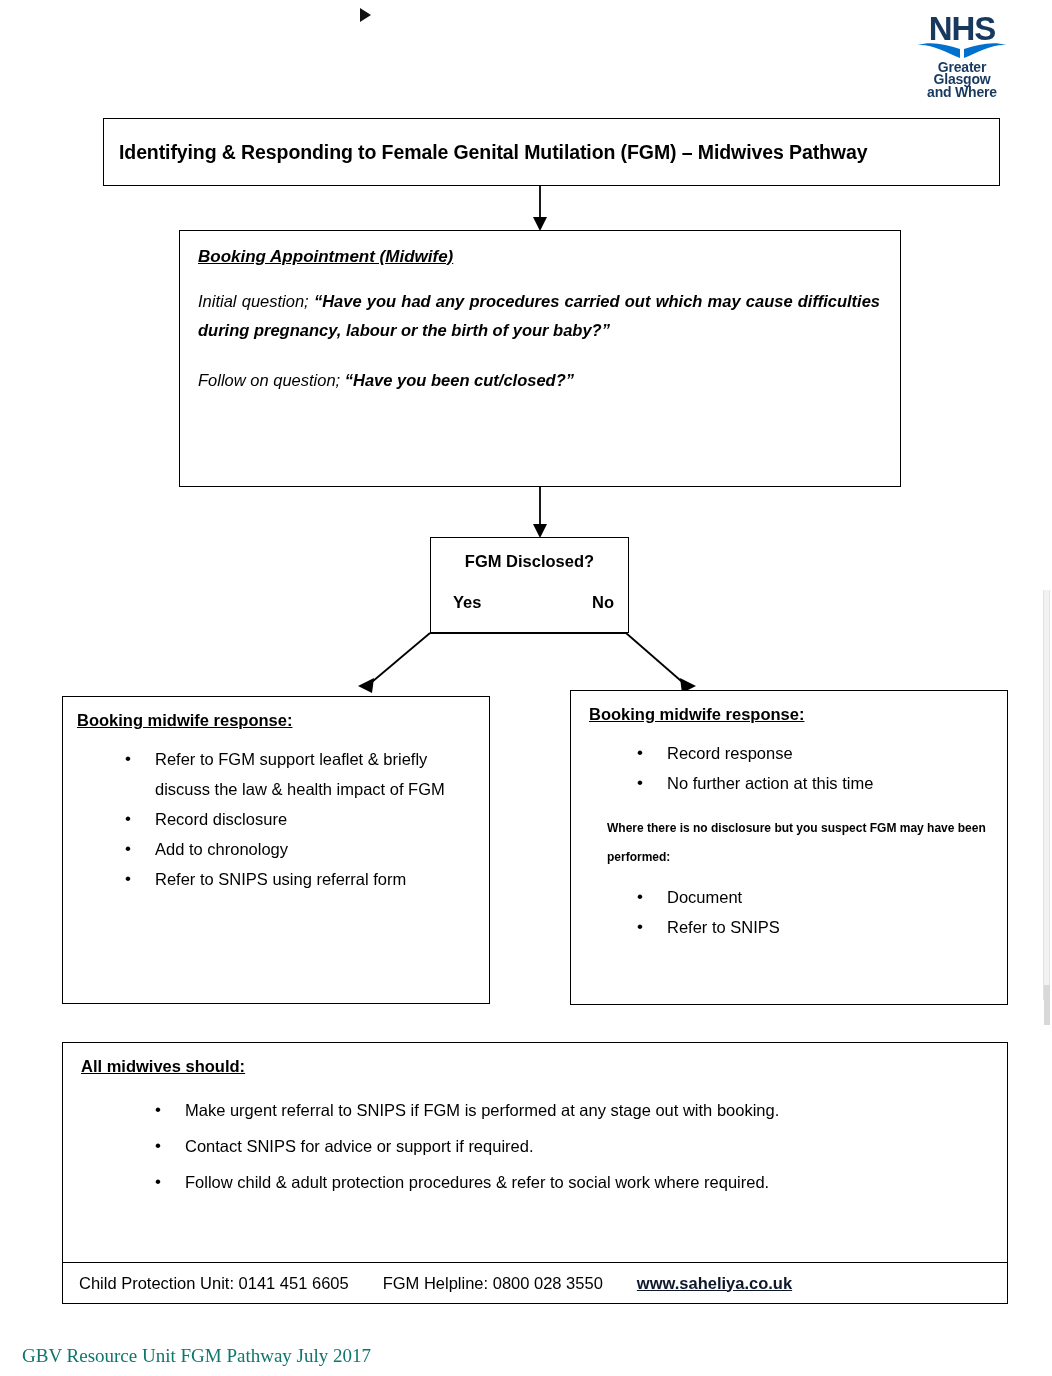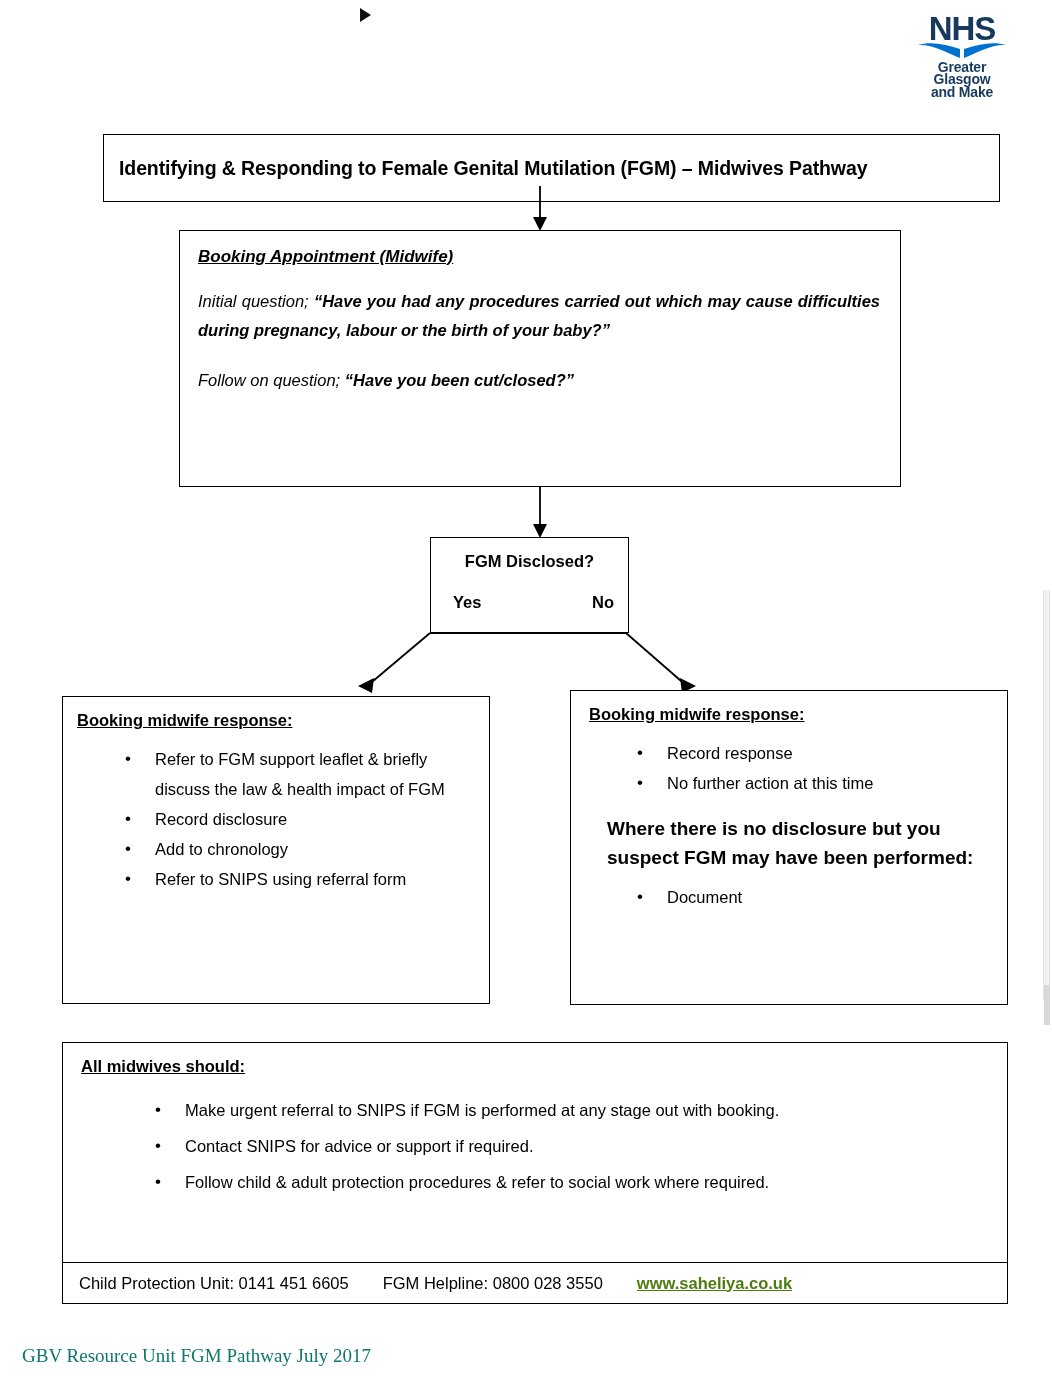--- a/index.html
+++ b/index.html
@@ -53,21 +53,21 @@
   
   .box {
     position: absolute;
     border: 1.6px solid #000000;
     background: #ffffff;
     box-sizing: border-box;
   }
 
   .title-box {
     left: 103px;
-    top: 134px;
+    top: 118px;
     width: 897px;
     height: 68px;
     display: flex;
     align-items: center;
     padding-left: 15px;
   }
   .title-text {
     font-size: 19.5px;
     font-weight: bold;
     letter-spacing: -0.1px;
@@ -129,21 +129,21 @@
     height: 315px;
     padding: 14px 14px 0 18px;
   }
   .resp-head {
     font-size: 16.5px;
     font-weight: bold;
     text-decoration: underline;
     margin-bottom: 14px;
   }
   .resp-note {
-    font-size: 19px;
+    font-size: 12px;
     font-weight: bold;
     line-height: 29px;
     margin: 16px 0 10px 18px;
   }
 
   ul.bullets {
     list-style: none;
     margin: 0;
     padding: 0 0 0 48px;
   }
@@ -187,21 +187,21 @@
     top: 1262px;
     width: 946px;
     height: 42px;
     display: flex;
     align-items: center;
     padding-left: 16px;
     font-size: 16.5px;
   }
   .contact-box .seg { margin-right: 34px; }
   .contact-link {
-    color: #4d7c0f;
+    color: #0f172a;
     font-weight: bold;
     text-decoration: underline;
     cursor: pointer;
   }
 
   .footer-note {
     position: absolute;
     left: 22px;
     top: 1345px;
     font-family: "Liberation Serif", serif;
@@ -240,21 +240,21 @@
 
   <div class="cursor-marker"></div>
 
   <div class="nhs-logo">
     <svg width="100" height="52" viewBox="0 0 100 52">
       <text x="50" y="32" text-anchor="middle" font-family="Liberation Sans, sans-serif" font-size="33" font-weight="bold" fill="#18395e" letter-spacing="-1">NHS</text>
       <path d="M6 37 C 20 36, 34 44, 48 50 L 48 41 C 34 37, 20 33, 6 37 Z" fill="#0072ce"></path>
       <path d="M94 37 C 80 36, 66 44, 52 50 L 52 41 C 66 37, 80 33, 94 37 Z" fill="#0072ce"></path>
     </svg>
     <div class="nhs-sub">Greater Glasgow</div>
-    <div class="nhs-sub">and Make</div>
+    <div class="nhs-sub">and Where</div>
   </div>
 
   <div class="box title-box">
     <span class="title-text">Identifying &amp; Responding to Female Genital Mutilation (FGM) – Midwives Pathway</span>
   </div>
 
   <svg class="connector" style="left:500px; top:186px;" width="80" height="46">
     <line x1="40" y1="0" x2="40" y2="33" stroke="#000" stroke-width="1.8"></line>
     <polygon points="33,31 47,31 40,45" fill="#000"></polygon>
   </svg>
@@ -298,20 +298,21 @@
 
   <div class="box resp-right">
     <div class="resp-head">Booking midwife response:</div>
     <ul class="bullets">
       <li>Record response</li>
       <li>No further action at this time</li>
     </ul>
     <div class="resp-note">Where there is no disclosure but you suspect FGM may have been performed:</div>
     <ul class="bullets">
       <li>Document</li>
+      <li class="bold">Refer to SNIPS</li>
     </ul>
   </div>
 
   <div class="box midwives-box">
     <div class="midwives-head">All midwives should:</div>
     <ul class="bullets wide">
       <li>Make urgent referral to SNIPS if FGM is performed at any stage out with booking.</li>
       <li>Contact SNIPS for advice or support if required.</li>
       <li>Follow child &amp; adult protection procedures &amp; refer to social work where required.</li>
     </ul>

